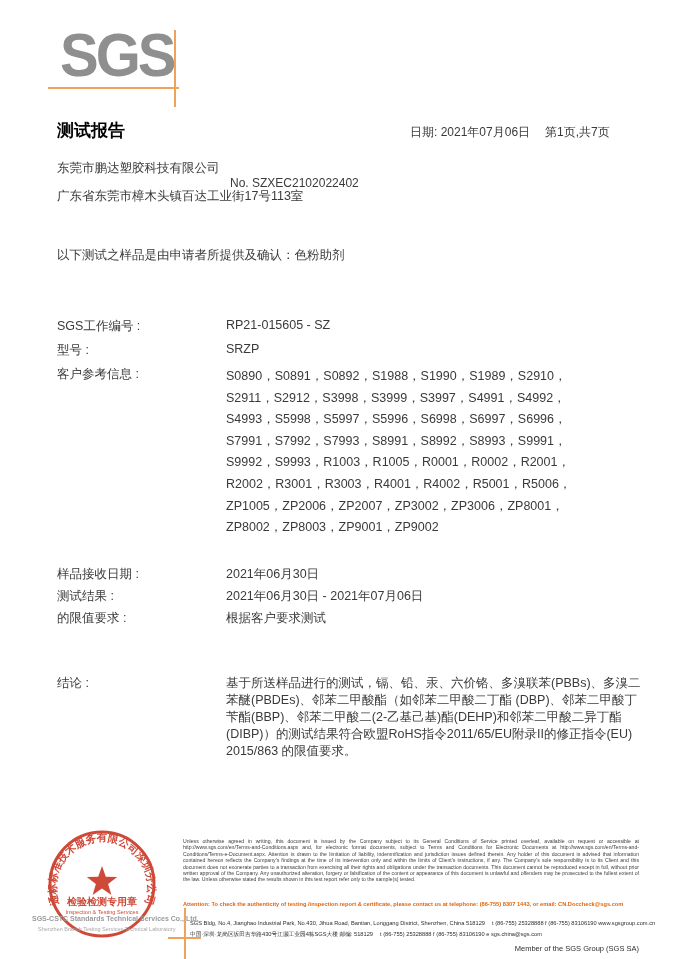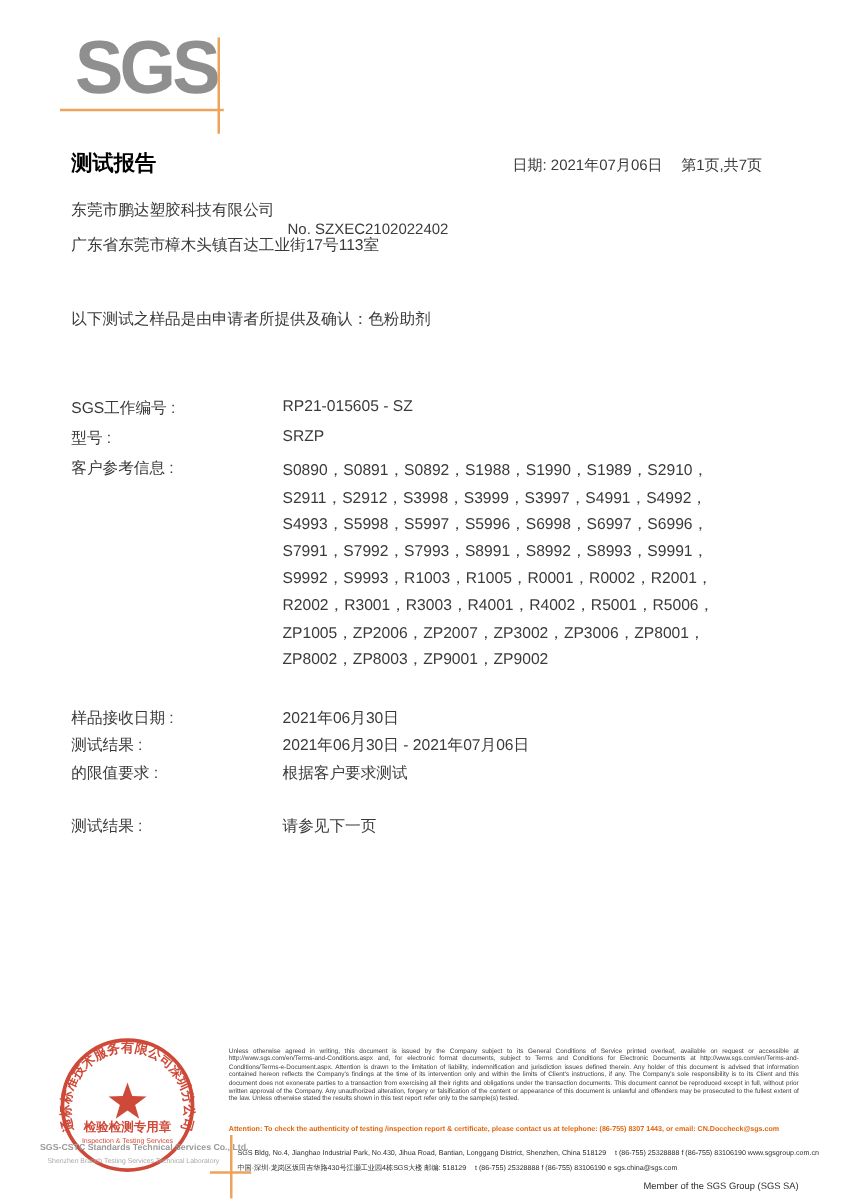--- a/index.html
+++ b/index.html
@@ -87,22 +87,22 @@
   </div>
   <div class="row r-recv">
     <span class="lbl">样品接收日期 :</span><span class="val">2021年06月30日</span>
   </div>
   <div class="row r-period">
     <span class="lbl">测试结果 :</span><span class="val">2021年06月30日 - 2021年07月06日</span>
   </div>
   <div class="row r-req">
     <span class="lbl">的限值要求 :</span><span class="val">根据客户要求测试</span>
   </div>
-  <div class="row r-result">
-    <span class="lbl">测试结果 :</span><span class="val">请参见下一页</span>
+  <div class="row r-concl">
+    <span class="lbl">结论 :</span><span class="val"><p class="concl-text">基于所送样品进行的测试，镉、铅、汞、六价铬、多溴联苯(PBBs)、多溴二苯醚(PBDEs)、邻苯二甲酸酯（如邻苯二甲酸二丁酯 (DBP)、邻苯二甲酸丁苄酯(BBP)、邻苯二甲酸二(2-乙基己基)酯(DEHP)和邻苯二甲酸二异丁酯(DIBP)）的测试结果符合欧盟RoHS指令2011/65/EU附录II的修正指令(EU) 2015/863 的限值要求。</p></span>
   </div>
 
   <svg class="seal" width="112" height="112" viewBox="0 0 112 112">
     <circle cx="56" cy="56" r="52" fill="none" stroke="#CC3A28" stroke-width="3"></circle>
     <defs>
         <path id="arcTop" d="M 20 88 A 46 46 0 1 1 92 88" fill="none"></path>
       </defs>
     <text font-size="10.5" fill="#CC3A28" font-weight="bold" text-anchor="middle">
       <textPath href="#arcTop" startOffset="50%">通标标准技术服务有限公司深圳分公司</textPath>
     </text>

